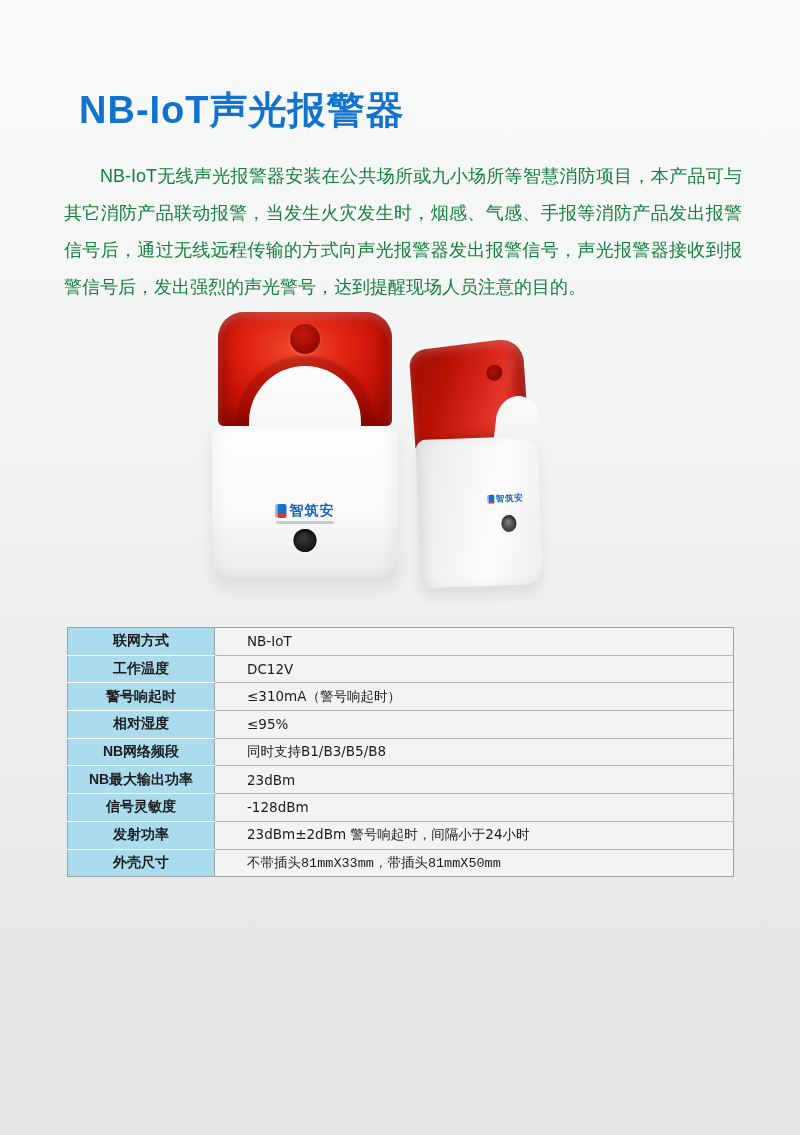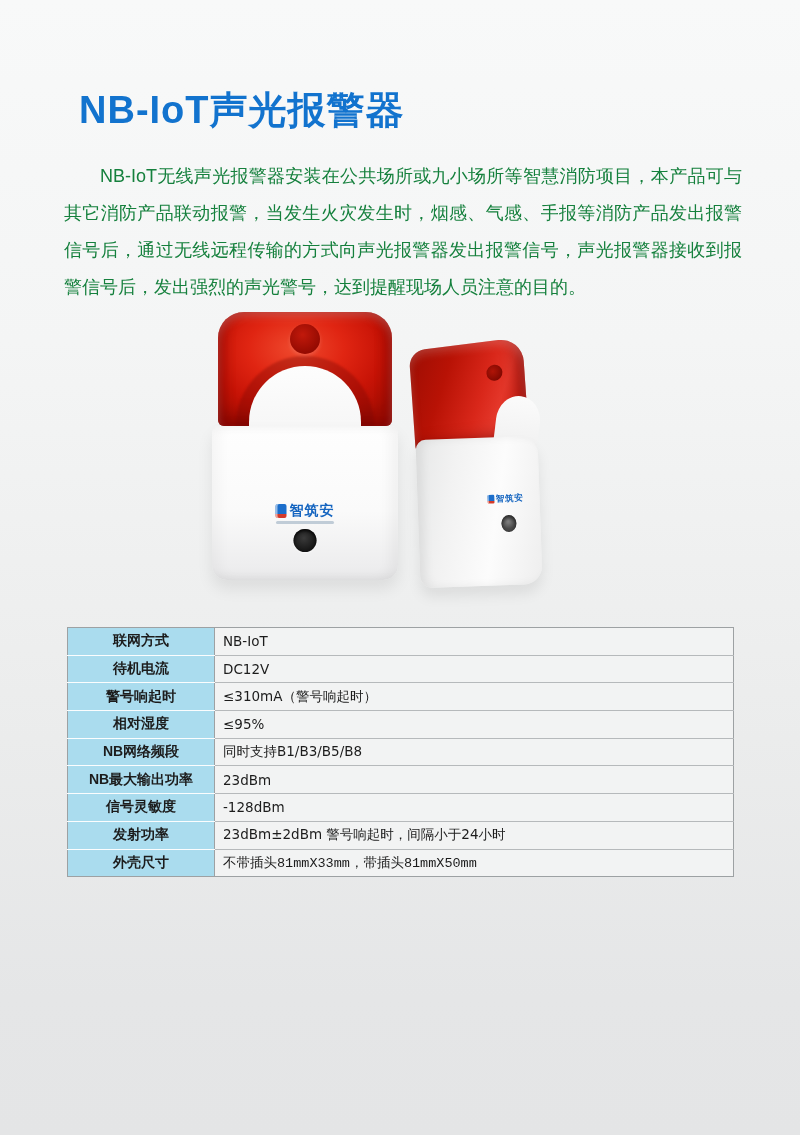--- a/index.html
+++ b/index.html
@@ -100,21 +100,21 @@
     border-collapse:collapse;table-layout:fixed;
     border:1px solid #9da1a3;background:#404040;
     font-size:14px;color:#1c1c1c;margin-top:19px;
   }
   .spec th{
     width:146px;background:var(--cell-blue,#aadcee);
     font-weight:bold;text-align:center;padding:0;height:26.7px;
     border-bottom:1px solid #fbfdfe;border-right:1px solid #9da1a3;
   }
   .spec td{
-    padding:0 0 0 8px;background:#f2f3f3;height:26.7px;
+    padding:0 0 0 32px;background:#f2f3f3;height:26.7px;
     border-bottom:1px solid #b6b9bb;text-align:left;
     font-family:"DejaVu Sans","Liberation Sans",sans-serif;font-size:13.5px;
     white-space:nowrap;overflow:hidden;
   }
   .spec tr:last-child th,.spec tr:last-child td{border-bottom:none;font-family:Liberation Mono, monospace;}
 </style>
 </head>
 <body>
 
 <div>
@@ -156,21 +156,21 @@
     </div>
   </div>
 
   <table class="spec">
     <tbody>
         <tr>
           <th>联网方式</th>
           <td>NB-IoT</td>
         </tr>
         <tr>
-          <th>待机电流</th>
+          <th>工作温度</th>
           <td>DC12V</td>
         </tr>
         <tr>
           <th>警号响起时</th>
           <td>≤310mA（警号响起时）</td>
         </tr>
         <tr>
           <th>相对湿度</th>
           <td>≤95%</td>
         </tr>

